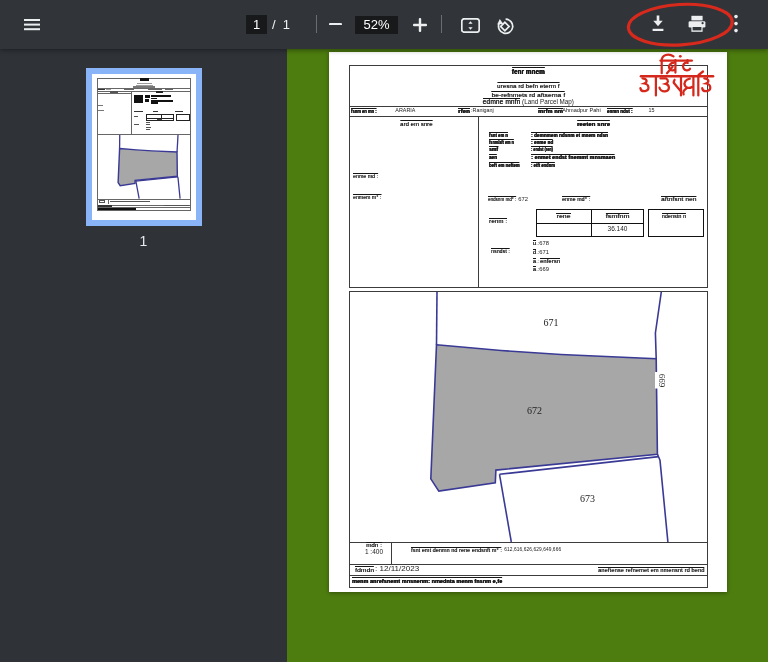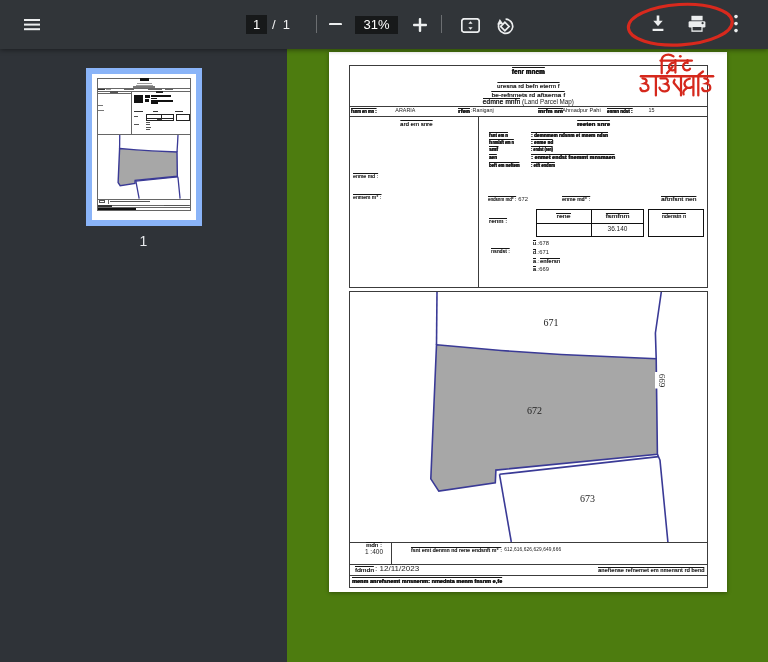--- a/index.html
+++ b/index.html
@@ -26,21 +26,21 @@
         <rect x="0" y="6.6" width="16" height="2"></rect>
         <rect x="0" y="11.2" width="16" height="2"></rect>
       </g>
     </svg>
   <div class="abs bx" style="left:246px;top:15px;width:21px;height:19px;font-size:13px;line-height:19px;">1</div>
   <div class="abs tl" style="left:272px;top:17px;font-size:13px;">/&nbsp;&nbsp;1</div>
   <div class="abs" style="left:316px;top:15px;width:1px;height:18px;background:#6b6e71;"></div>
   <svg class="abs" style="left:329px;top:23px" width="13" height="2.4" viewBox="0 0 13 2.4">
       <rect width="13" height="2.4" fill="#eceeef" rx="1"></rect>
     </svg>
-  <div class="abs bx" style="left:355px;top:16px;width:43px;height:18px;font-size:13px;line-height:18px;">31%</div>
+  <div class="abs bx" style="left:355px;top:16px;width:43px;height:18px;font-size:13px;line-height:18px;">52%</div>
   <svg class="abs" style="left:413px;top:18px" width="14" height="14" viewBox="0 0 14 14">
       <g fill="#eceeef">
         <rect x="5.8" y="0" width="2.4" height="14" rx="1"></rect>
         <rect x="0" y="5.8" width="14" height="2.4" rx="1"></rect>
       </g>
     </svg>
   <div class="abs" style="left:441px;top:15px;width:1px;height:18px;background:#6b6e71;"></div>
   <svg class="abs" style="left:461px;top:17.5px" width="19" height="15" viewBox="0 0 19 15">
     <rect x="0.8" y="0.8" width="17.4" height="13.4" rx="2.4" fill="none" stroke="#eceeef" stroke-width="1.7"></rect>
     <path d="M9.5 3.2 L11.6 5.8 L7.4 5.8 Z" fill="#eceeef"></path>

